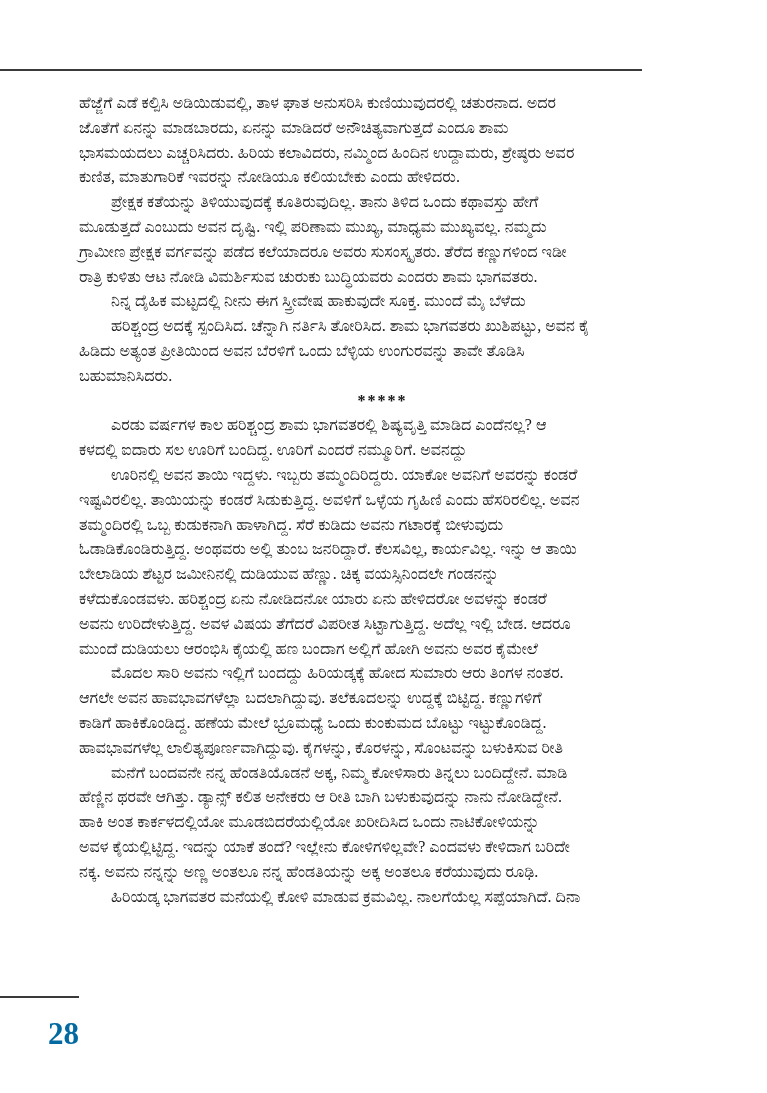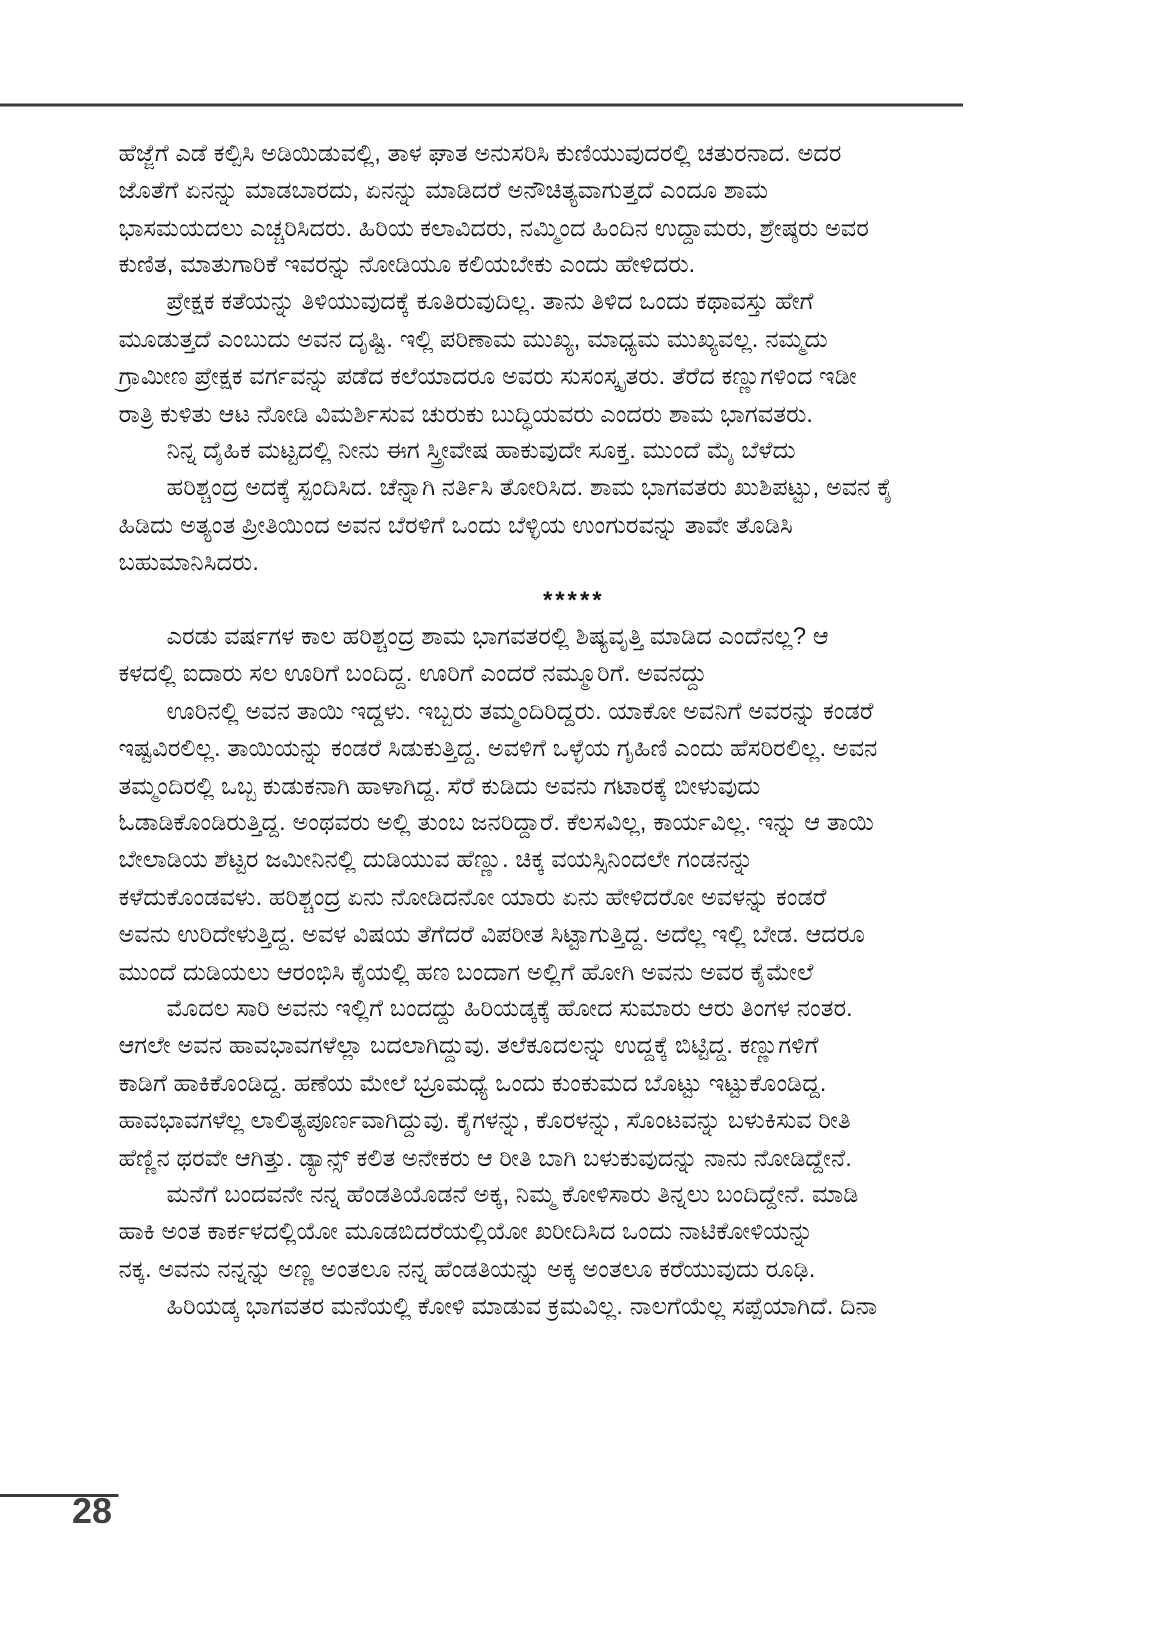--- a/index.html
+++ b/index.html
@@ -6,21 +6,21 @@
     margin: 0;
     padding: 0;
     background: #ffffff;
   }
   .page {
     position: relative;
     width: 642px;
     height: 1093px;
     background: #ffffff;
     overflow: hidden;
-    font-family: Liberation Sans, sans-serif;
+    font-family: Liberation Serif, serif;
     color: #161616;
   }
   .top-rule {
     position: absolute;
     left: 0;
     top: 69px;
     width: 681px;
     height: 2px;
     background: #3a3a3a;
   }
@@ -50,24 +50,24 @@
     position: absolute;
     left: 0;
     top: 996px;
     width: 79px;
     height: 2px;
     background: #3a3a3a;
   }
   .page-number {
     position: absolute;
     left: 48px;
-    top: 994px;
-    font-size: 24px;
+    top: 1016px;
+    font-size: 31px;
     font-weight: bold;
-    color: #404040;
+    color: #0369a1;
   }
 </style>
 </head>
 <body>
 
 <div class="page">
   <div class="top-rule"></div>
   <div class="text-column">
       <div class="line">ಹೆಜ್ಜೆಗೆ ಎಡೆ ಕಲ್ಪಿಸಿ ಅಡಿಯಿಡುವಲ್ಲಿ, ತಾಳ ಘಾತ ಅನುಸರಿಸಿ ಕುಣಿಯುವುದರಲ್ಲಿ ಚತುರನಾದ. ಅದರ</div>
       <div class="line">ಜೊತೆಗೆ ಏನನ್ನು ಮಾಡಬಾರದು, ಏನನ್ನು ಮಾಡಿದರೆ ಅನೌಚಿತ್ಯವಾಗುತ್ತದೆ ಎಂದೂ ಶಾಮ</div>
@@ -89,21 +89,22 @@
       <div class="line">ತಮ್ಮಂದಿರಲ್ಲಿ ಒಬ್ಬ ಕುಡುಕನಾಗಿ ಹಾಳಾಗಿದ್ದ. ಸೆರೆ ಕುಡಿದು ಅವನು ಗಟಾರಕ್ಕೆ ಬೀಳುವುದು</div>
       <div class="line">ಓಡಾಡಿಕೊಂಡಿರುತ್ತಿದ್ದ. ಅಂಥವರು ಅಲ್ಲಿ ತುಂಬ ಜನರಿದ್ದಾರೆ. ಕೆಲಸವಿಲ್ಲ, ಕಾರ್ಯವಿಲ್ಲ. ಇನ್ನು ಆ ತಾಯಿ</div>
       <div class="line">ಬೇಲಾಡಿಯ ಶೆಟ್ಟರ ಜಮೀನಿನಲ್ಲಿ ದುಡಿಯುವ ಹೆಣ್ಣು. ಚಿಕ್ಕ ವಯಸ್ಸಿನಿಂದಲೇ ಗಂಡನನ್ನು</div>
       <div class="line">ಕಳೆದುಕೊಂಡವಳು. ಹರಿಶ್ಚಂದ್ರ ಏನು ನೋಡಿದನೋ ಯಾರು ಏನು ಹೇಳಿದರೋ ಅವಳನ್ನು ಕಂಡರೆ</div>
       <div class="line">ಅವನು ಉರಿದೇಳುತ್ತಿದ್ದ. ಅವಳ ವಿಷಯ ತೆಗೆದರೆ ವಿಪರೀತ ಸಿಟ್ಟಾಗುತ್ತಿದ್ದ. ಅದೆಲ್ಲ ಇಲ್ಲಿ ಬೇಡ. ಆದರೂ</div>
       <div class="line">ಮುಂದೆ ದುಡಿಯಲು ಆರಂಭಿಸಿ ಕೈಯಲ್ಲಿ ಹಣ ಬಂದಾಗ ಅಲ್ಲಿಗೆ ಹೋಗಿ ಅವನು ಅವರ ಕೈಮೇಲೆ</div>
       <div class="line indent">ಮೊದಲ ಸಾರಿ ಅವನು ಇಲ್ಲಿಗೆ ಬಂದದ್ದು ಹಿರಿಯಡ್ಕಕ್ಕೆ ಹೋದ ಸುಮಾರು ಆರು ತಿಂಗಳ ನಂತರ.</div>
       <div class="line">ಆಗಲೇ ಅವನ ಹಾವಭಾವಗಳೆಲ್ಲಾ ಬದಲಾಗಿದ್ದುವು. ತಲೆಕೂದಲನ್ನು ಉದ್ದಕ್ಕೆ ಬಿಟ್ಟಿದ್ದ. ಕಣ್ಣುಗಳಿಗೆ</div>
       <div class="line">ಕಾಡಿಗೆ ಹಾಕಿಕೊಂಡಿದ್ದ. ಹಣೆಯ ಮೇಲೆ ಭ್ರೂಮಧ್ಯೆ ಒಂದು ಕುಂಕುಮದ ಬೊಟ್ಟು ಇಟ್ಟುಕೊಂಡಿದ್ದ.</div>
       <div class="line">ಹಾವಭಾವಗಳೆಲ್ಲ ಲಾಲಿತ್ಯಪೂರ್ಣವಾಗಿದ್ದುವು. ಕೈಗಳನ್ನು, ಕೊರಳನ್ನು, ಸೊಂಟವನ್ನು ಬಳುಕಿಸುವ ರೀತಿ</div>
+      <div class="line indent">ಮನೆಗೆ ಬಂದವನೇ ನನ್ನ ಹೆಂಡತಿಯೊಡನೆ ಅಕ್ಕ, ನಿಮ್ಮ ಕೋಳಿಸಾರು ತಿನ್ನಲು ಬಂದಿದ್ದೇನೆ. ಮಾಡಿ</div>
       <div class="line">ಹೆಣ್ಣಿನ ಥರವೇ ಆಗಿತ್ತು. ಡ್ಯಾನ್ಸ್ ಕಲಿತ ಅನೇಕರು ಆ ರೀತಿ ಬಾಗಿ ಬಳುಕುವುದನ್ನು ನಾನು ನೋಡಿದ್ದೇನೆ.</div>
-      <div class="line indent">ಮನೆಗೆ ಬಂದವನೇ ನನ್ನ ಹೆಂಡತಿಯೊಡನೆ ಅಕ್ಕ, ನಿಮ್ಮ ಕೋಳಿಸಾರು ತಿನ್ನಲು ಬಂದಿದ್ದೇನೆ. ಮಾಡಿ</div>
       <div class="line">ಹಾಕಿ ಅಂತ ಕಾರ್ಕಳದಲ್ಲಿಯೋ ಮೂಡಬಿದರೆಯಲ್ಲಿಯೋ ಖರೀದಿಸಿದ ಒಂದು ನಾಟಿಕೋಳಿಯನ್ನು</div>
+      <div class="line">ಅವಳ ಕೈಯಲ್ಲಿಟ್ಟಿದ್ದ. ಇದನ್ನು ಯಾಕೆ ತಂದೆ? ಇಲ್ಲೇನು ಕೋಳಿಗಳಿಲ್ಲವೇ? ಎಂದವಳು ಕೇಳಿದಾಗ ಬರಿದೇ</div>
       <div class="line">ನಕ್ಕ. ಅವನು ನನ್ನನ್ನು ಅಣ್ಣ ಅಂತಲೂ ನನ್ನ ಹೆಂಡತಿಯನ್ನು ಅಕ್ಕ ಅಂತಲೂ ಕರೆಯುವುದು ರೂಢಿ.</div>
       <div class="line indent">ಹಿರಿಯಡ್ಕ ಭಾಗವತರ ಮನೆಯಲ್ಲಿ ಕೋಳಿ ಮಾಡುವ ಕ್ರಮವಿಲ್ಲ. ನಾಲಗೆಯೆಲ್ಲ ಸಪ್ಪೆಯಾಗಿದೆ. ದಿನಾ</div>
     </div>
   <div class="footer-rule"></div>
   <div class="page-number">28</div>
 </div>
 
 </body></html>

